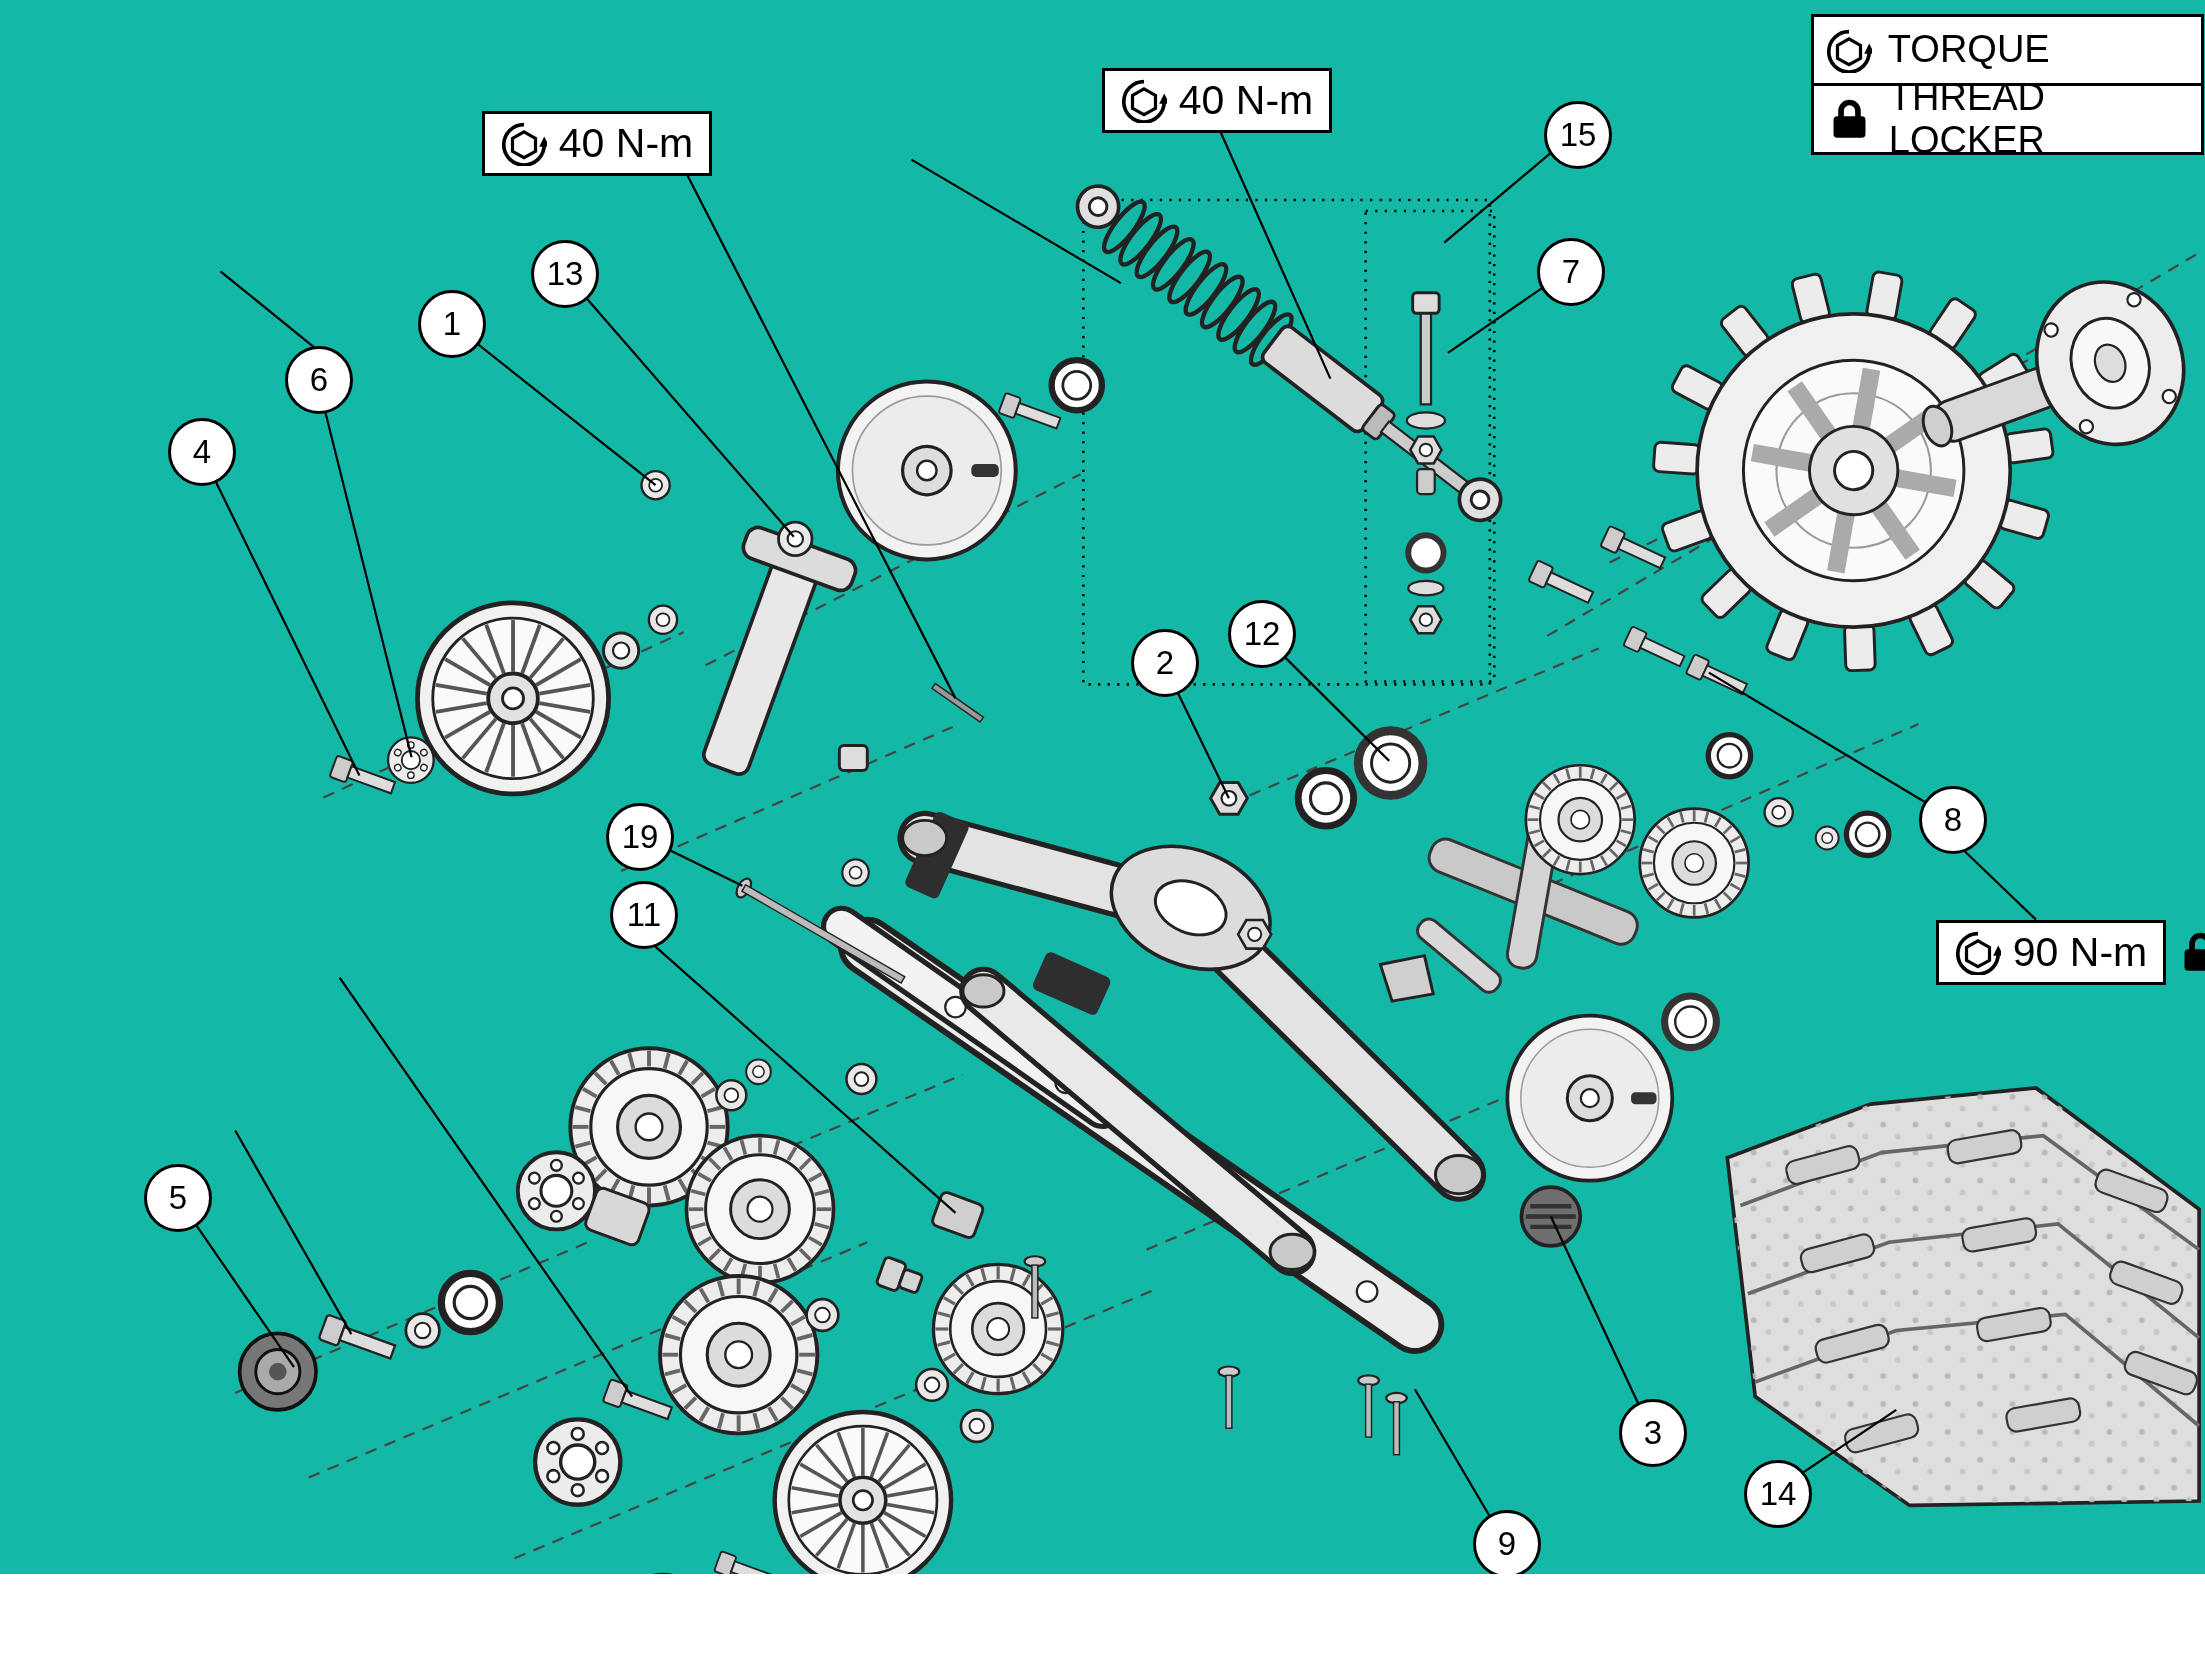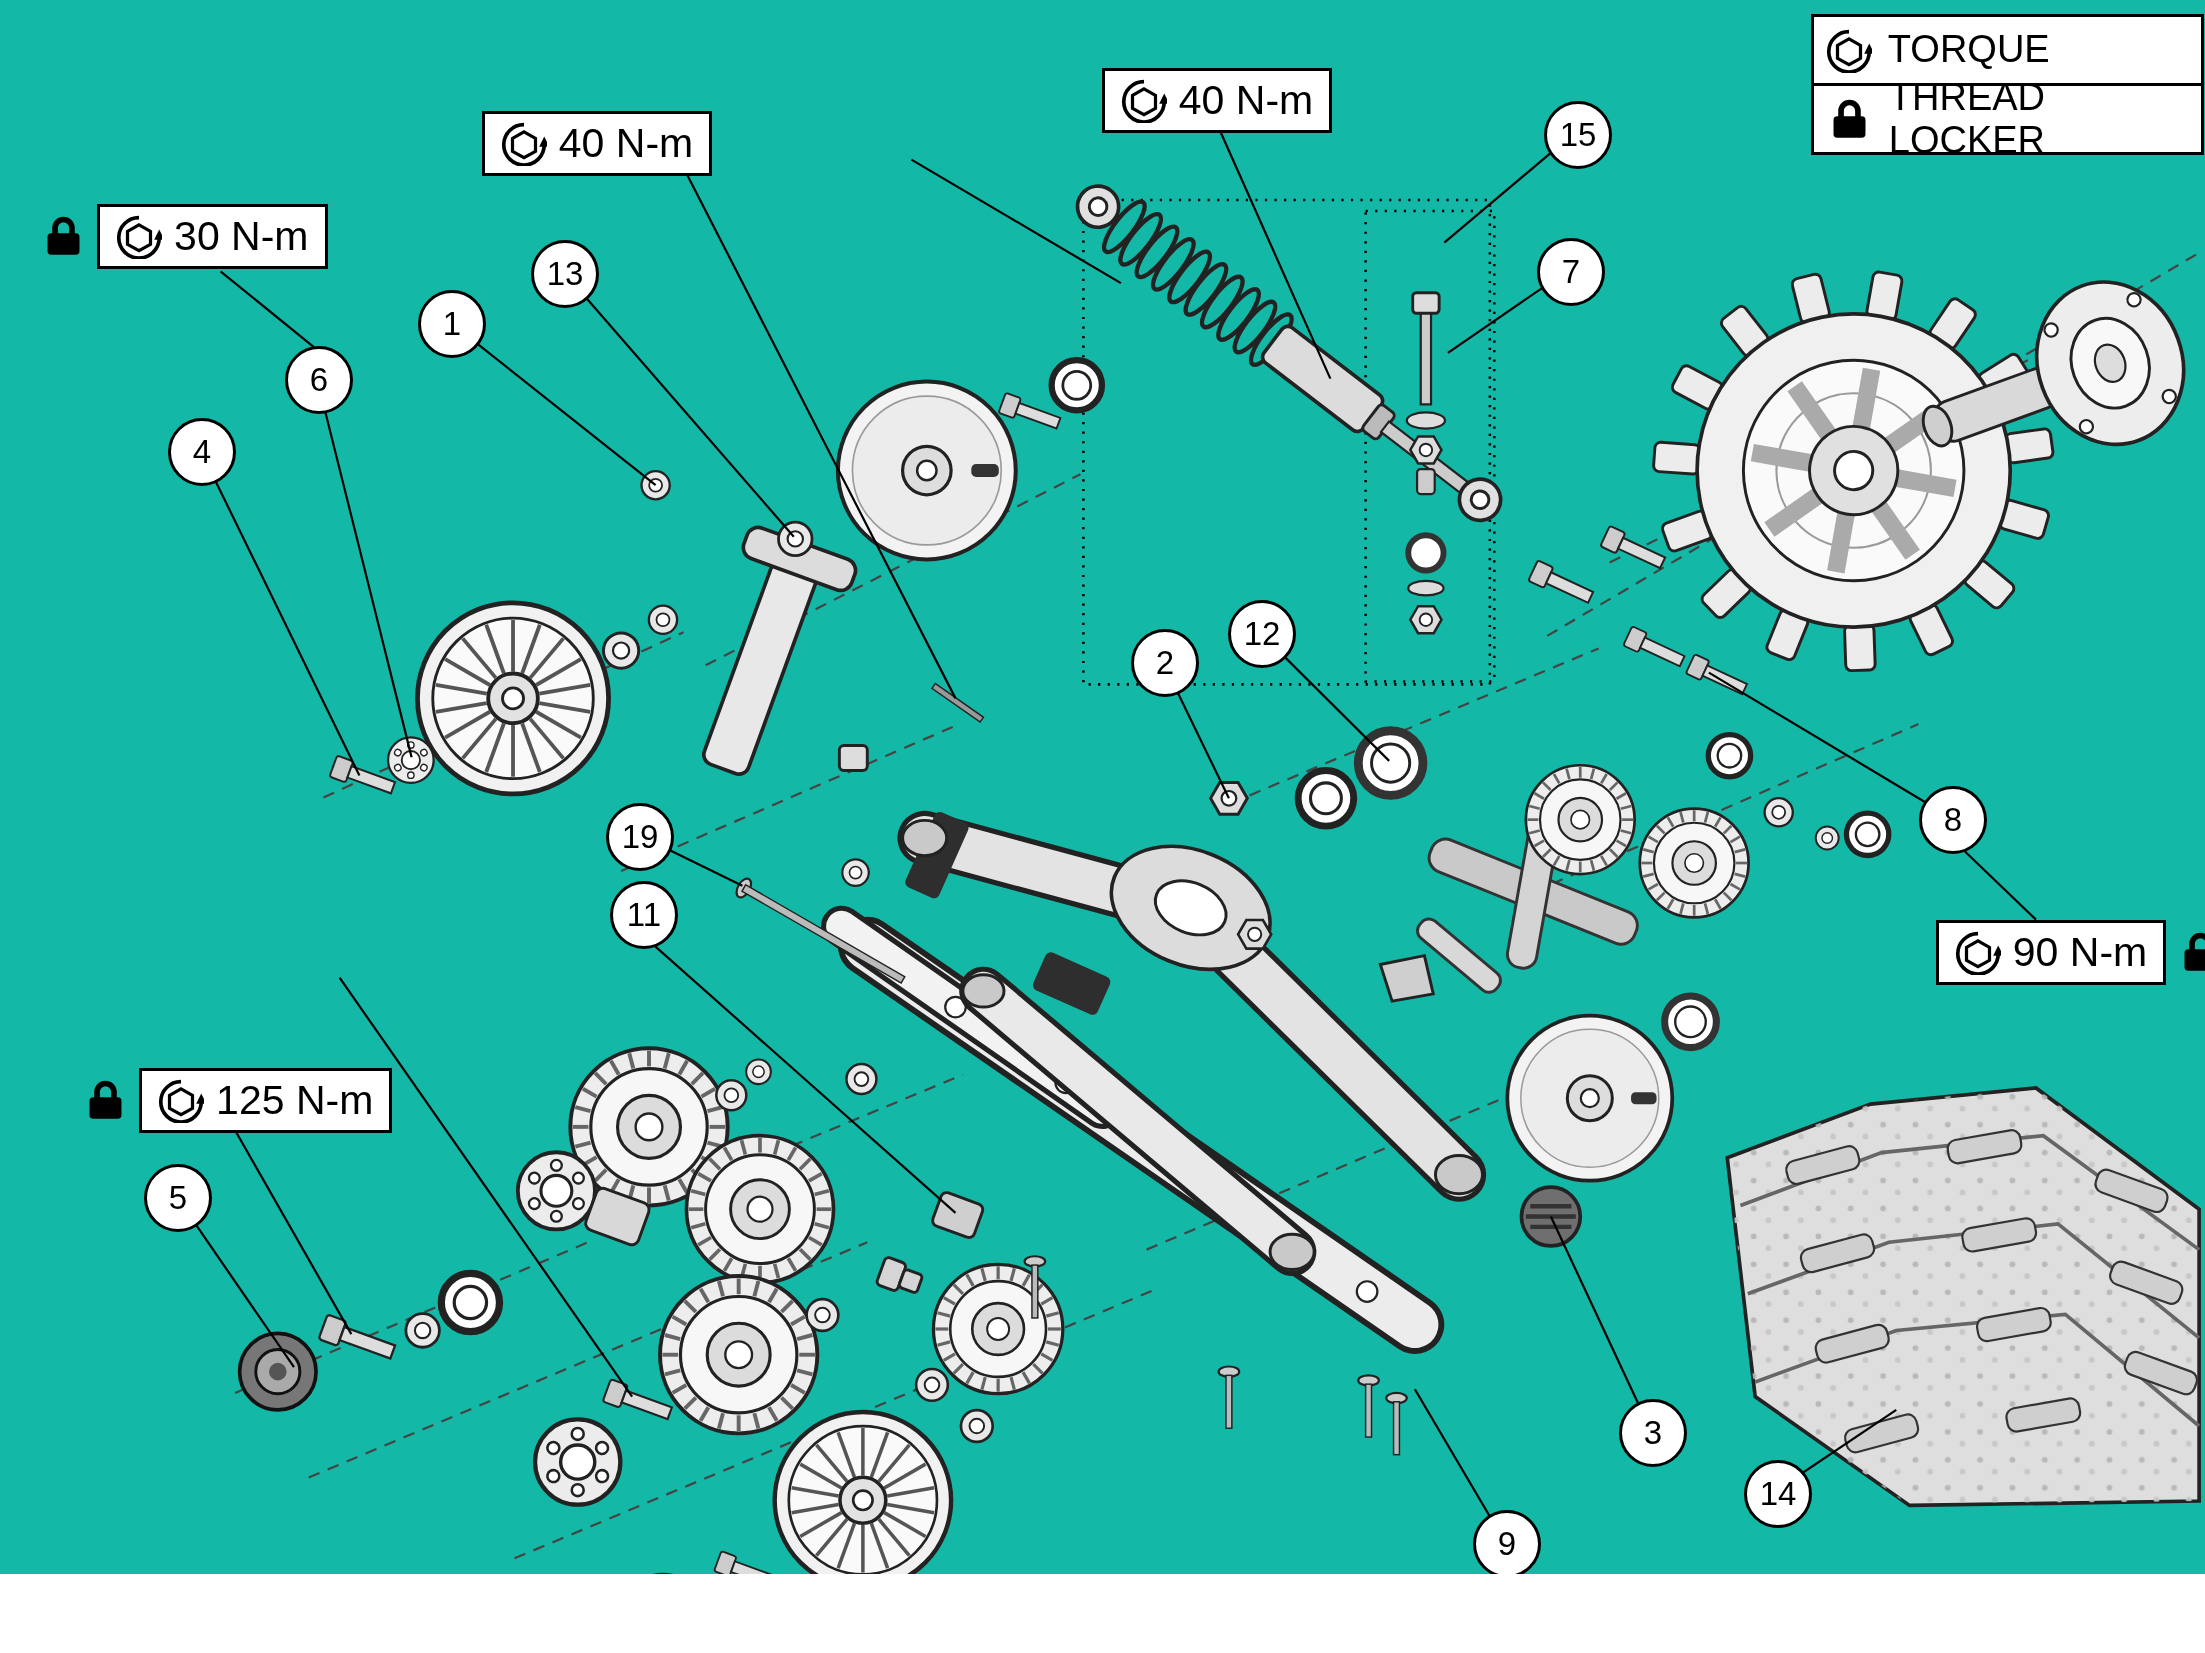--- a/index.html
+++ b/index.html
@@ -436,31 +436,20 @@
       <span>TORQUE</span>
     </div>
     <div class="legend-row">
       <svg class="lockic" viewBox="0 0 64 76" width="47" height="56">
           <use href="#icon-lock"></use>
         </svg>
       <span>THREAD LOCKER</span>
     </div>
   </div>
 
-  <div class="callout" style="left:40px;top:204px">
-    <svg class="lockic" viewBox="0 0 64 76" width="47" height="56">
-        <use href="#icon-lock"></use>
-      </svg>
-    <div class="cbox">
-      <svg class="ic" viewBox="0 0 62 62" width="46" height="46">
-          <use href="#icon-torque"></use>
-        </svg>
-      <span>30 N-m</span>
-    </div>
-  </div>
 
   <div class="callout" style="left:482px;top:111px">
     <div class="cbox">
       <svg class="ic" viewBox="0 0 62 62" width="46" height="46">
           <use href="#icon-torque"></use>
         </svg>
       <span>40 N-m</span>
     </div>
   </div>
 
@@ -468,31 +457,20 @@
   <div class="callout" style="left:1102px;top:68px">
     <div class="cbox">
       <svg class="ic" viewBox="0 0 62 62" width="46" height="46">
           <use href="#icon-torque"></use>
         </svg>
       <span>40 N-m</span>
     </div>
   </div>
 
 
-  <div class="callout" style="left:82px;top:1068px">
-    <svg class="lockic" viewBox="0 0 64 76" width="47" height="56">
-        <use href="#icon-lock"></use>
-      </svg>
-    <div class="cbox">
-      <svg class="ic" viewBox="0 0 62 62" width="46" height="46">
-          <use href="#icon-torque"></use>
-        </svg>
-      <span>125 N-m</span>
-    </div>
-  </div>
 
   <div class="callout" style="left:1936px;top:920px">
     <div class="cbox">
       <svg class="ic" viewBox="0 0 62 62" width="46" height="46">
           <use href="#icon-torque"></use>
         </svg>
       <span>90 N-m</span>
     </div>
     <svg class="lockic" viewBox="0 0 64 76" width="47" height="56">
         <use href="#icon-lock"></use>

